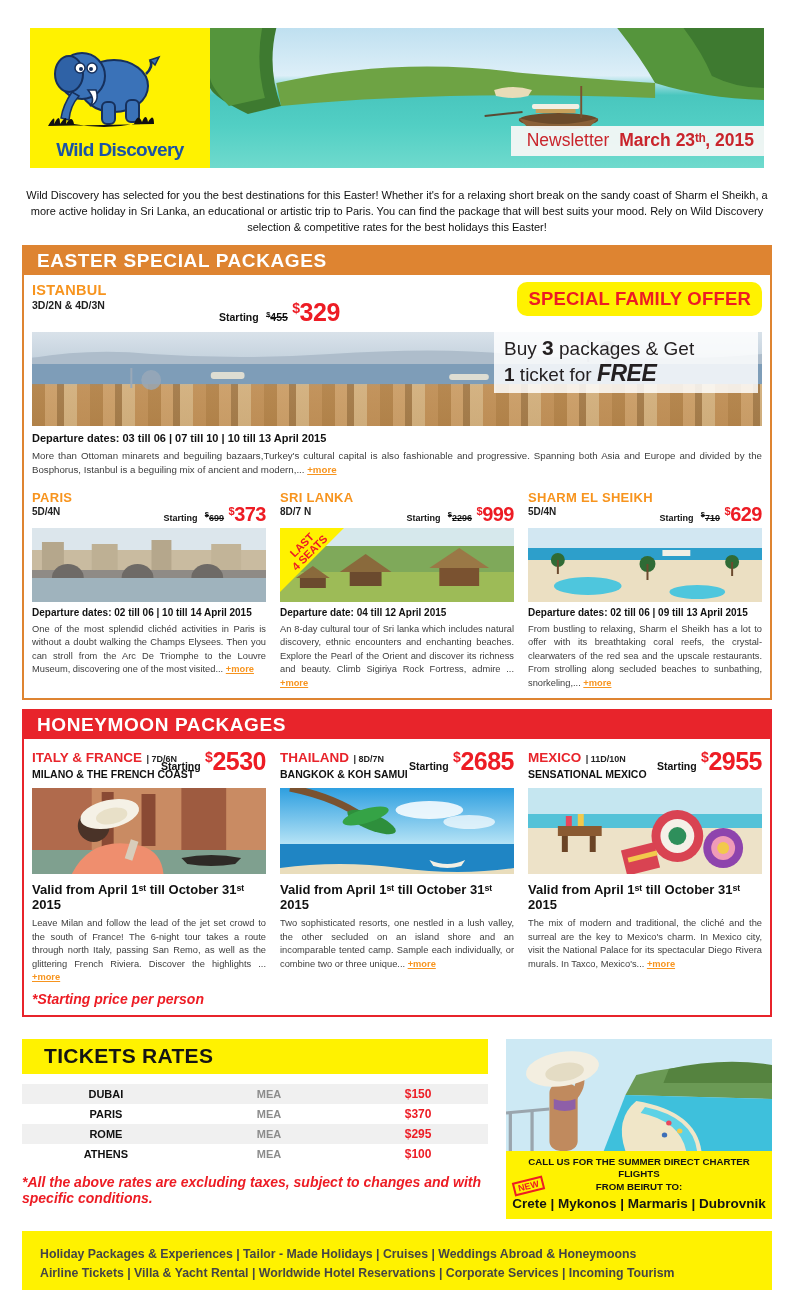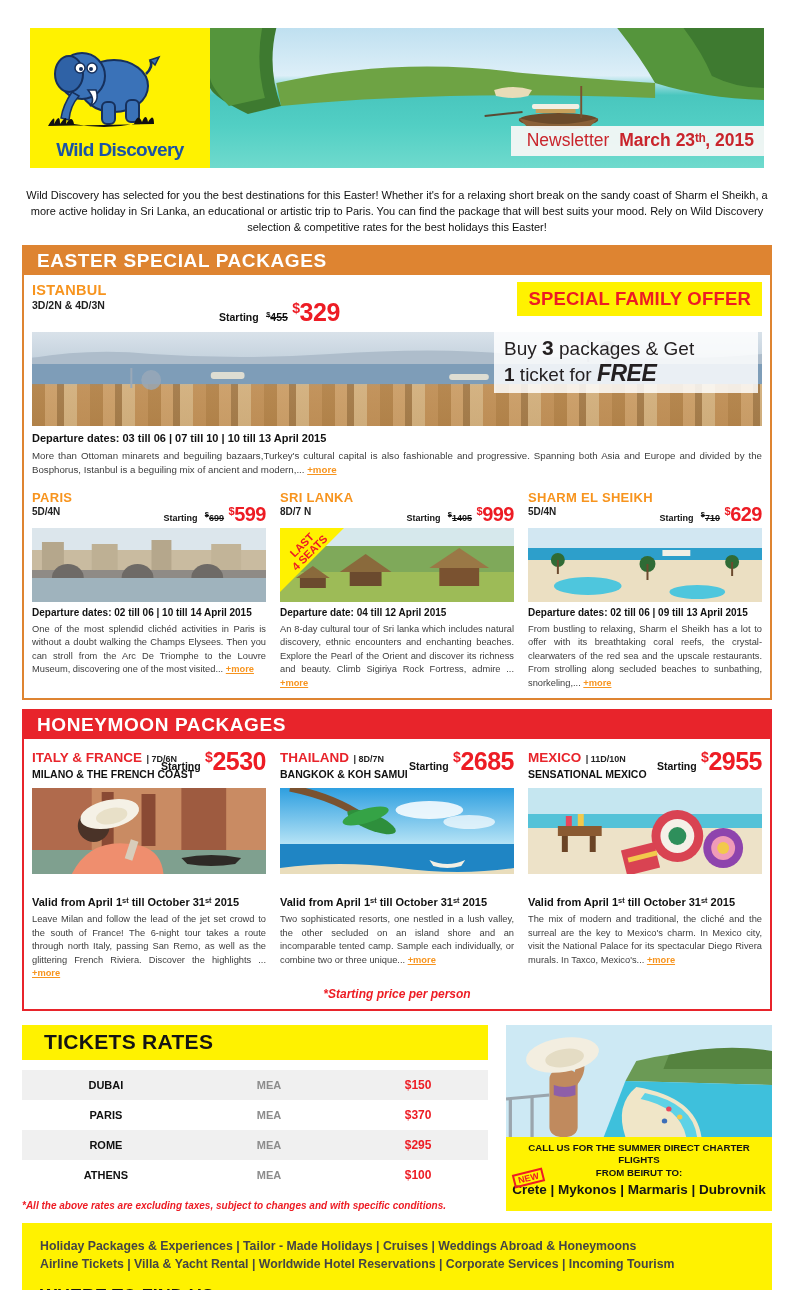--- a/index.html
+++ b/index.html
@@ -33,21 +33,21 @@
   .ist-head { position:relative; height:50px; }
   .pk-title { color:#F7941E; font-weight:bold; font-size:14.5px; letter-spacing:.3px; }
   .pk-dur { font-size:10.5px; font-weight:bold; color:#222; margin-top:1px; }
   .price-line { white-space:nowrap; }
   .ist-head .price-line { position:absolute; left:175px; top:16px; }
   .starting { font-weight:bold; font-size:10.5px; color:#111;margin-left:12px; }
   .old { font-size:10.5px; font-weight:bold; color:#111; margin-left:3px; text-decoration:line-through; }
   .old .cur { font-size:7.5px; vertical-align:4px; }
   .new { color:#ED1C24; font-weight:bold; font-size:25px; letter-spacing:-.5px; }
   .new .cur { font-size:14px; vertical-align:8px; }
-  .offer-box { position:absolute; right:0; top:0; background:#FFF200; color:#ED1C24; font-weight:bold; font-size:18.5px; padding:6px 11px; letter-spacing:.2px; }
+  .offer-box { position:absolute; right:0; top:0; background:#FFF200; color:#ED1C24; font-weight:bold; font-size:18.5px; padding:6px 11px; letter-spacing:.2px;border-radius:10px; }
   
   .ist-photo { height:94px; position:relative; overflow:hidden;
     background:linear-gradient(#D9E2EA 0%, #C7D4DF 26%, #7E9DB8 33%, #87A6BE 52%, #C69A66 58%, #B98C55 100%); }
   .ist-photo .city { position:absolute; left:0; right:0; bottom:0; height:42px; opacity:.55;
     background:repeating-linear-gradient(90deg,#A9793F 0 13px,#D3A873 13px 25px,#8F6B3E 25px 32px,#E0C79A 32px 45px,#C08F56 45px 58px); }
   .ist-photo svg { position:absolute; inset:0; width:100%; height:100%; }
   .buy-box { position:absolute; top:0; right:4px; width:264px; background:rgba(255,255,255,.84); padding:4px 10px 6px; color:#231F20; }
   .buy-l1 { font-size:19px; } .buy-l1 b { font-size:21px; }
   .buy-l2 { font-size:19px; } .buy-l2 .free { font-weight:bold; font-style:italic; font-size:23px; letter-spacing:-.5px; }
   .departure { font-weight:bold; font-size:11px; margin-top:6px; color:#111; }
@@ -72,33 +72,33 @@
   .ribbon-txt { position:absolute; top:10px; left:-4px; transform:rotate(-45deg); color:#ED1C24; font-weight:bold;
     font-size:11px; line-height:1; text-align:center; width:60px; z-index:3; }
   
   .hm-head { position:relative; min-height:40px; }
   .hm-title { color:#E8242B; font-weight:bold; font-size:13.5px; }
   .hm-dur { color:#222; font-weight:bold; font-size:9px; }
   .hm-sub { color:#111; font-weight:bold; font-size:10.5px; margin-top:2px; }
   .hm-head .price-line { position:absolute; right:0; bottom:12px; }
   .hm-photo { height:86px; position:relative; overflow:hidden; }
   .hm-photo svg { position:absolute; inset:0; width:100%; height:100%; }
-  .valid { font-weight:bold; font-size:11px; margin-top:22px; color:#111; }
-  .hm-note { color:#ED1C24; font-weight:bold; font-style:italic; font-size:12px; text-align:center; margin-top:6px; }
-  
-  .bottom-row { display:flex; gap:18px; margin:14px 22px 0; }
+  .valid { font-weight:bold; font-size:13px; margin-top:8px; color:#111; }
+  .hm-note { color:#ED1C24; font-weight:bold; font-style:italic; font-size:14px; text-align:left; margin-top:6px; }
+  
+  .bottom-row { display:flex; gap:18px; margin:22px 22px 0; }
   .tickets { flex:1; }
   .tickets-banner { background:#FFF200; color:#141414; font-weight:bold; font-size:21px; letter-spacing:.3px; padding:5px 0 6px 22px; }
   .t-table { margin-top:10px; }
-  .t-row { display:flex; align-items:center; height:30px; font-weight:bold; }
+  .t-row { display:flex; align-items:center; height:20px; font-weight:bold; }
   .t-row:nth-child(odd) { background:#F0F0F0; }
   .t-city { width:36%; text-align:center; font-size:11px; color:#111; }
   .t-air { width:34%; text-align:center; font-size:11px; color:#8C8C8C; }
   .t-price { width:30%; text-align:center; font-size:12px; color:#ED1C24; }
-  .t-note { color:#ED1C24; font-weight:bold; font-style:italic; font-size:10px; margin-top:10px; }
+  .t-note { color:#ED1C24; font-weight:bold; font-style:italic; font-size:14px; margin-top:10px; }
   .summer { width:266px; display:flex; flex-direction:column; }
   .summer-photo { height:112px; position:relative; overflow:hidden; }
   .summer-photo svg { position:absolute; inset:0; width:100%; height:100%; }
   .summer-yellow { background:#FFF200; text-align:center; padding:5px 4px 8px; position:relative; flex:1; }
   .sm-l1 { font-weight:bold; font-size:9.7px; color:#141414; line-height:1.3; }
   .sm-dest { font-weight:bold; font-size:13.5px; color:#141414; margin-top:3px; }
   .new-badge { position:absolute; left:7px; bottom:26px; transform:rotate(-14deg); color:#ED1C24; border:2px solid #ED1C24;
     font-weight:bold; font-size:9px; padding:0 3px; background:rgba(255,242,0,.6); }
   
   .footer { margin:12px 22px 0; background:#FFF200; padding:14px 18px 9px; }
@@ -193,21 +193,21 @@
 
     <div class="cols">
 
       <div class="col">
         <div class="col-head">
           <div class="pk-title">PARIS</div>
           <div class="pk-dur">5D/4N</div>
           <div class="price-line">
             <span class="starting">Starting</span>
             <span class="old"><span class="cur">$</span><span>699</span></span>
-            <span class="new"><span class="cur">$</span><span>599</span></span>
+            <span class="new"><span class="cur">$</span><span>373</span></span>
           </div>
         </div>
         <div class="col-photo">
           <svg viewBox="0 0 235 74" preserveAspectRatio="none">
             <rect width="235" height="74" fill="#DCE6EC"></rect>
             <rect x="0" y="22" width="235" height="20" fill="#C9BBA0"></rect>
             <rect x="10" y="14" width="22" height="28" fill="#B5A78C"></rect>
               <rect x="60" y="16" width="26" height="26" fill="#BEB094"></rect>
             <rect x="120" y="12" width="20" height="30" fill="#B5A78C"></rect>
               <rect x="180" y="16" width="30" height="26" fill="#C2B498"></rect>
@@ -221,21 +221,21 @@
         <div class="departure">Departure dates: 02 till 06 | 10 till 14 April 2015</div>
         <p class="desc"><span>One of the most splendid clichéd activities in Paris is without a doubt walking the Champs Elysees. Then you can stroll from the Arc De Triomphe to the Louvre Museum, discovering one of the most visited... </span><span class="more">+more</span></p>
       </div>
 
       <div class="col">
         <div class="col-head">
           <div class="pk-title">SRI LANKA</div>
           <div class="pk-dur">8D/7 N</div>
           <div class="price-line">
             <span class="starting">Starting</span>
-            <span class="old"><span class="cur">$</span><span>1405</span></span>
+            <span class="old"><span class="cur">$</span><span>2296</span></span>
             <span class="new"><span class="cur">$</span><span>999</span></span>
           </div>
         </div>
         <div class="col-photo">
           <div class="ribbon"></div>
           <div class="ribbon-txt">
             <div>LAST</div>
             <div>4 SEATS</div>
           </div>
           <svg viewBox="0 0 235 74" preserveAspectRatio="none">

